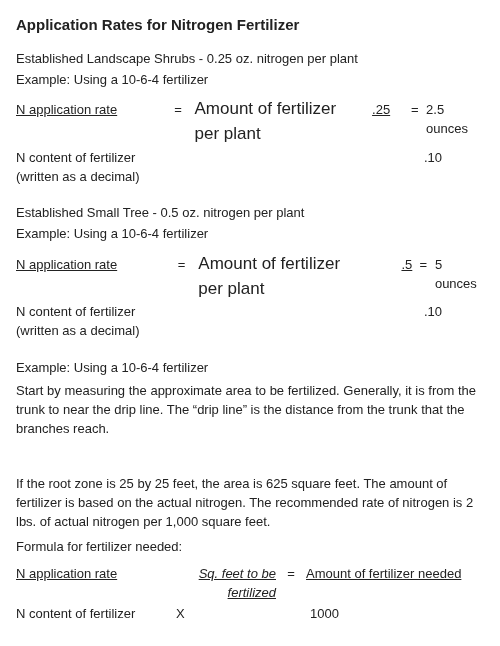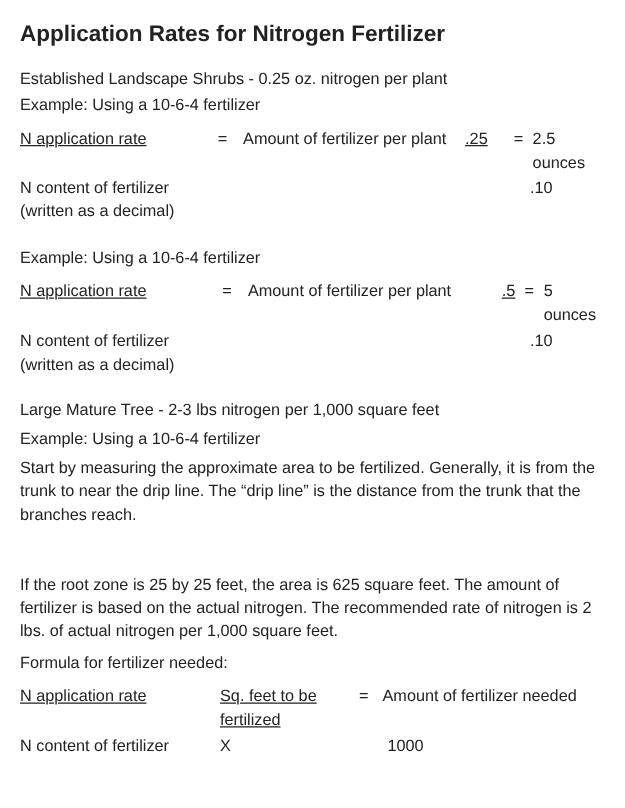--- a/index.html
+++ b/index.html
@@ -8,44 +8,44 @@
       font-size: 13px;
       color: #222;
       background: #fff;
       width: 500px;
       min-height: 646px;
       padding: 14px 16px;
       line-height: 1.45;
     }
     .page-title {
       font-weight: bold;
-      font-size: 18px;
+      font-size: 15px;
       margin-bottom: 14px;
     }
     .section { margin-bottom: 18px; }
     .section-heading { font-weight: normal; display: inline; }
     .section-desc { display: inline; }
     .example-line { margin-top: 2px; margin-bottom: 8px; }
 
     .formula-table { margin-top: 6px; margin-bottom: 4px; }
     .formula-row { display: flex; align-items: baseline; gap: 0; }
     .col-label { width: 160px; font-size: 13px; }
     .col-equals { width: 36px; text-align: center; font-size: 13px; }
-    .col-amount { width: 180px; font-size: 13px; }
+    .col-amount { width: 180px; font-size: 17px; }
 
     .underline { text-decoration: underline; }
 
     .large-section { margin-top: 8px; }
 
     .formula-table-large { margin-top: 8px; margin-bottom: 10px; }
     .formula-table-large .row { display: flex; align-items: baseline; gap: 0; }
     .ftl-col1 { width: 160px; font-size: 13px; }
     .ftl-colmid { font-size: 13px; text-align: center; width: 100px; }
     .ftl-eq { width: 30px; text-align: center; font-size: 13px; }
-    .ftl-col3 { font-size: 13px; }
+    .ftl-col3 { font-size: 13px; text-decoration: underline; }
   </style>
 </head>
 <body>
 
 <div class="page-title">Application Rates for Nitrogen Fertilizer</div>
 
 <div class="section">
   <div class="section-heading-line">
     <span class="section-heading">Established Landscape Shrubs -</span><span class="section-desc"> 0.25 oz. nitrogen per plant</span>
   </div>
@@ -73,20 +73,23 @@
       <div style="width:50px; text-align:right; font-size:13px;">.10</div>
     </div>
 
     <div class="formula-row">
       <div class="col-label">(written as a decimal)</div>
     </div>
   </div>
 </div>
 
 <div class="section">
+  <div class="section-heading-line">
+    <span class="section-heading">Established Small Tree -</span><span class="section-desc"> 0.5 oz. nitrogen per plant</span>
+  </div>
   <div class="example-line">Example: Using a 10-6-4 fertilizer</div>
 
   <div class="formula-table">
     <div class="formula-row" style="margin-bottom:2px;">
       <div class="col-label">
         <span class="underline">N application rate</span>
       </div>
       <div class="col-equals">=</div>
       <div class="col-amount">Amount of fertilizer per plant</div>
       <div style="width:50px; text-align:right; font-size:13px;">
@@ -101,35 +104,32 @@
       <div class="col-amount"></div>
       <div style="width:50px; text-align:right; font-size:13px;">.10</div>
     </div>
     <div class="formula-row">
       <div class="col-label">(written as a decimal)</div>
     </div>
   </div>
 </div>
 
 <div class="large-section">
-  <div style="margin-bottom:4px;">
-    <span class="section-heading">Large Mature Tree -</span><span class="section-desc"> 2-3 lbs nitrogen per 1,000 square feet</span>
-  </div>
   <div style="margin-bottom:4px;">Example: Using a 10-6-4 fertilizer</div>
   <div style="margin-bottom:6px;">Start by measuring the approximate area to be fertilized. Generally, it is from the trunk to near the drip line. The “drip line” is the distance from the trunk that the branches reach.</div>
   <div style="margin-bottom:6px;margin-top:37px;">If the root zone is 25 by 25 feet, the area is 625 square feet. The amount of fertilizer is based on the actual nitrogen. The recommended rate of nitrogen is 2 lbs. of actual nitrogen per 1,000 square feet.</div>
   <div style="margin-bottom:8px;">Formula for fertilizer needed:</div>
 
   <div class="formula-table-large">
 
     <div class="row" style="margin-bottom:2px;">
       <div class="ftl-col1">
         <span class="underline">N application rate</span>
       </div>
-      <div class="ftl-colmid" style="text-align:left;">
+      <div class="ftl-colmid" style="text-align:right;font-style:italic;">
         <span class="underline">Sq. feet to be fertilized</span>
       </div>
       <div class="ftl-eq">=</div>
       <div class="ftl-col3">Amount of fertilizer needed</div>
     </div>
 
     <div class="row" style="margin-bottom:0;">
       <div class="ftl-col1">N content of fertilizer</div>
       <div class="ftl-colmid" style="text-align:left;">X</div>
       <div class="ftl-eq"></div>

